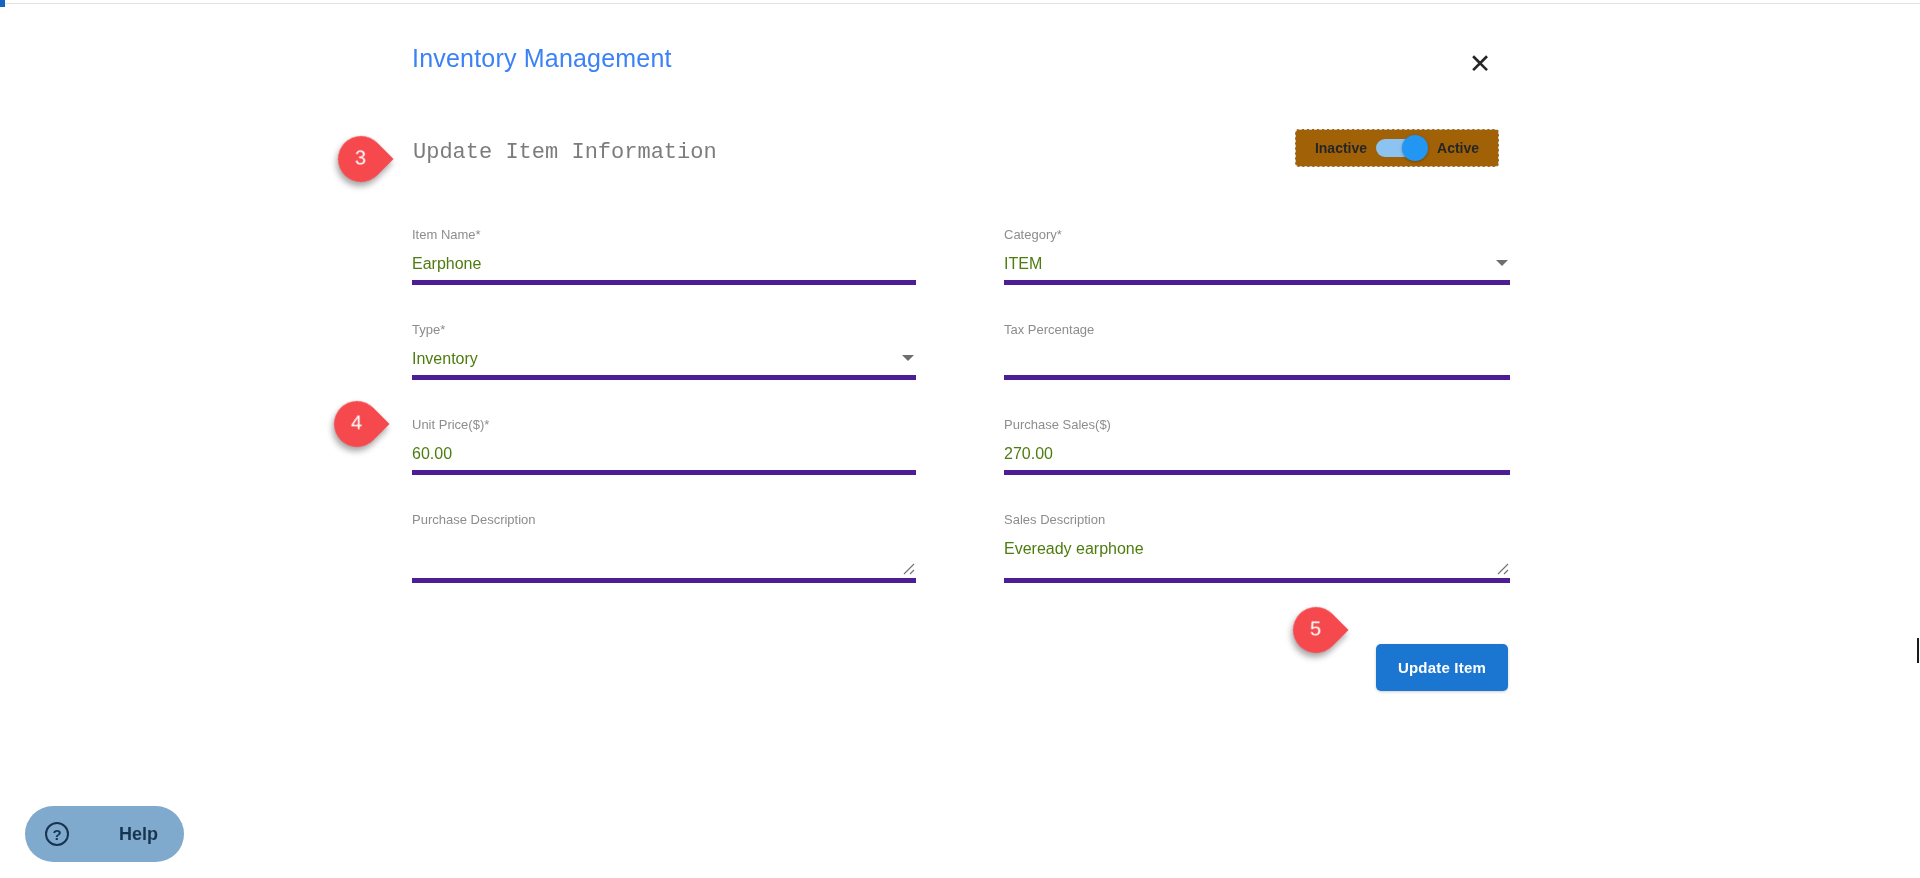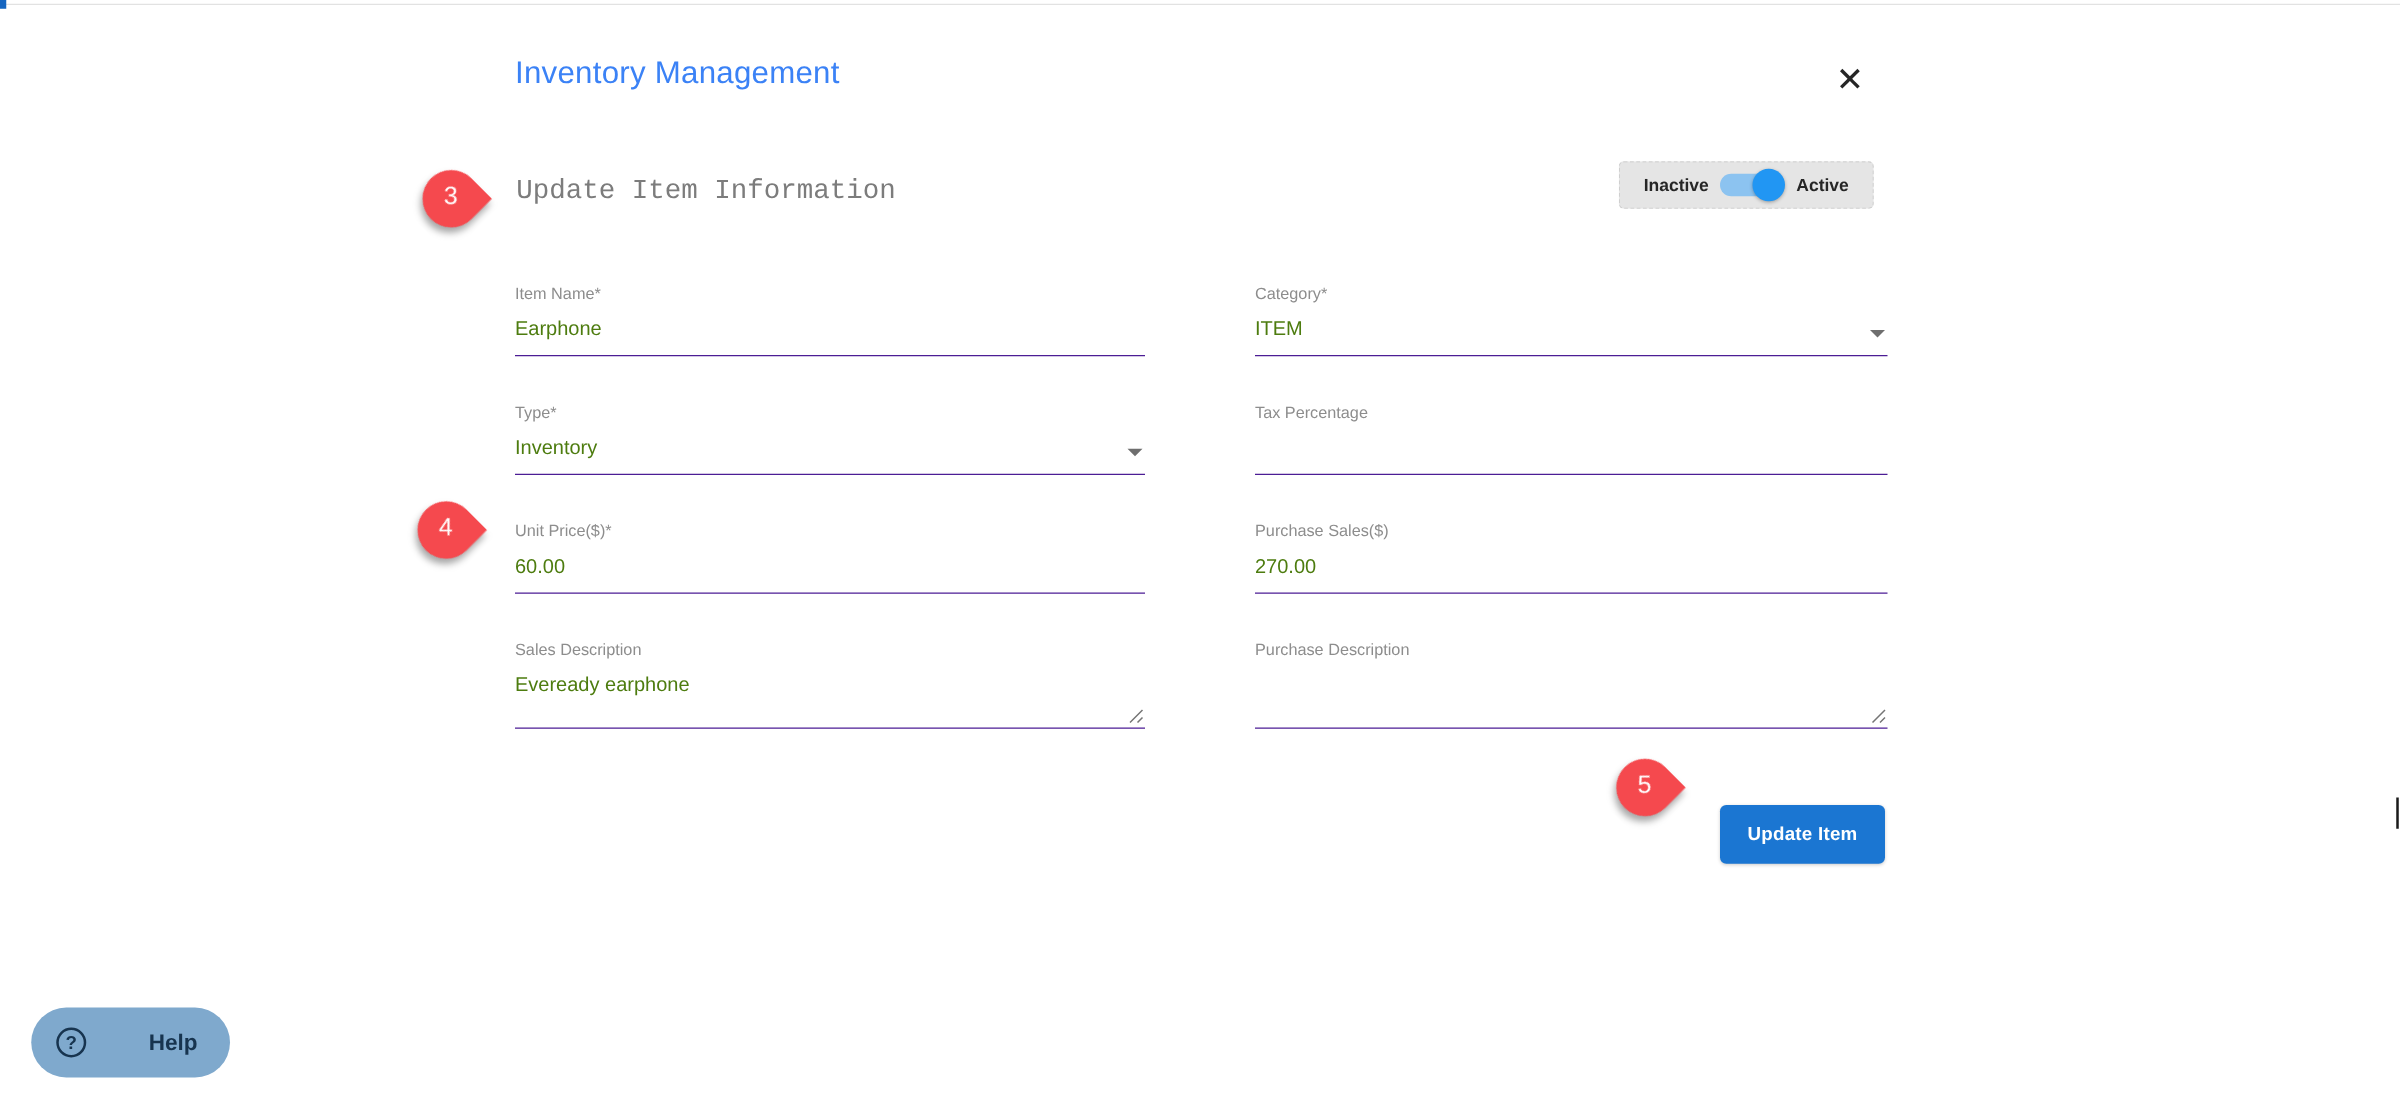--- a/index.html
+++ b/index.html
@@ -11,30 +11,30 @@
   .caret-mark { position:absolute; right:1px; top:638px; width:2px; height:25px; background:#1a1a1a; }
 
   .dialog-title { position:absolute; left:412px; top:44px; font-size:25px; font-weight:500; color:#3b82f6; letter-spacing:.2px; }
   .close-btn { position:absolute; left:1462px; top:46px; width:36px; height:36px; display:flex; align-items:center; justify-content:center;
                font-size:27px; font-weight:700; color:#262626; cursor:pointer; }
 
   .section-heading { position:absolute; left:413px; top:140px; font-size:22px; font-weight:400; color:#7c7c7c;font-family:Liberation Mono, monospace; }
 
   
   .status-toggle { position:absolute; left:1295px; top:129px; width:204px; height:38px; border:1px dashed #cfcfcf; border-radius:4px;
-                   display:flex; align-items:center; justify-content:center; gap:9px; background:#e5e5e5; }
+                   display:flex; align-items:center; justify-content:center; gap:9px; background:#a16207; }
   .toggle-label { font-size:14px; font-weight:700; color:#262626; }
   .switch { position:relative; width:52px; height:26px; cursor:pointer; flex:0 0 auto; }
   .switch .track { position:absolute; left:0; top:4px; width:46px; height:18px; border-radius:9px; background:#8cc3f0; }
   .switch .thumb { position:absolute; right:0; top:0; width:26px; height:26px; border-radius:50%; background:#2196f3; box-shadow:0 1px 3px rgba(0,0,0,.3); }
 
   
   .form-grid { position:absolute; left:412px; top:225px; width:1098px; display:grid;
                grid-template-columns:504px 506px; column-gap:88px; row-gap:35px; }
-  .field { position:relative; height:60px; border-bottom:1px solid #4c1d95; }
+  .field { position:relative; height:60px; border-bottom:5px solid #4c1d95; }
   .field.textarea { height:73px; }
   .f-label { font-size:13px; color:#8d8d8d; line-height:16px; padding-top:2px; }
   .f-value { font-size:16px; color:#4d7c0f; margin-top:11px; line-height:20px; min-height:20px; }
   .select-arrow { position:absolute; right:2px; bottom:14px; width:0; height:0;
                   border-left:6px solid transparent; border-right:6px solid transparent; border-top:6px solid #6e6e6e; }
   .resize-handle { position:absolute; right:1px; bottom:3px; width:12px; height:12px; }
 
   
   .update-btn { position:absolute; left:1376px; top:644px; width:132px; height:47px; background:#1b76d2; border:none; border-radius:5px;
                 color:#fff; font-family:inherit; font-size:15px; font-weight:700; letter-spacing:.2px; cursor:pointer;
@@ -104,30 +104,30 @@
     <div class="f-label">Unit Price($)*</div>
     <div class="f-value">60.00</div>
   </div>
 
   <div class="field">
     <div class="f-label">Purchase Sales($)</div>
     <div class="f-value">270.00</div>
   </div>
 
   <div class="field textarea">
-    <div class="f-label">Sales Description</div>
-    <div class="f-value">Eveready earphone</div>
+    <div class="f-label">Purchase Description</div>
+    <div class="f-value"></div>
     <svg class="resize-handle" viewBox="0 0 12 12">
       <path d="M11 1 L1 11 M11 7 L7 11" stroke="#757575" stroke-width="1.2" fill="none"></path>
     </svg>
   </div>
 
   <div class="field textarea">
-    <div class="f-label">Purchase Description</div>
-    <div class="f-value"></div>
+    <div class="f-label">Sales Description</div>
+    <div class="f-value">Eveready earphone</div>
     <svg class="resize-handle" viewBox="0 0 12 12">
       <path d="M11 1 L1 11 M11 7 L7 11" stroke="#757575" stroke-width="1.2" fill="none"></path>
     </svg>
   </div>
 
 </div>
 
 <button class="update-btn">Update Item</button>
 
 <div class="marker m3">

